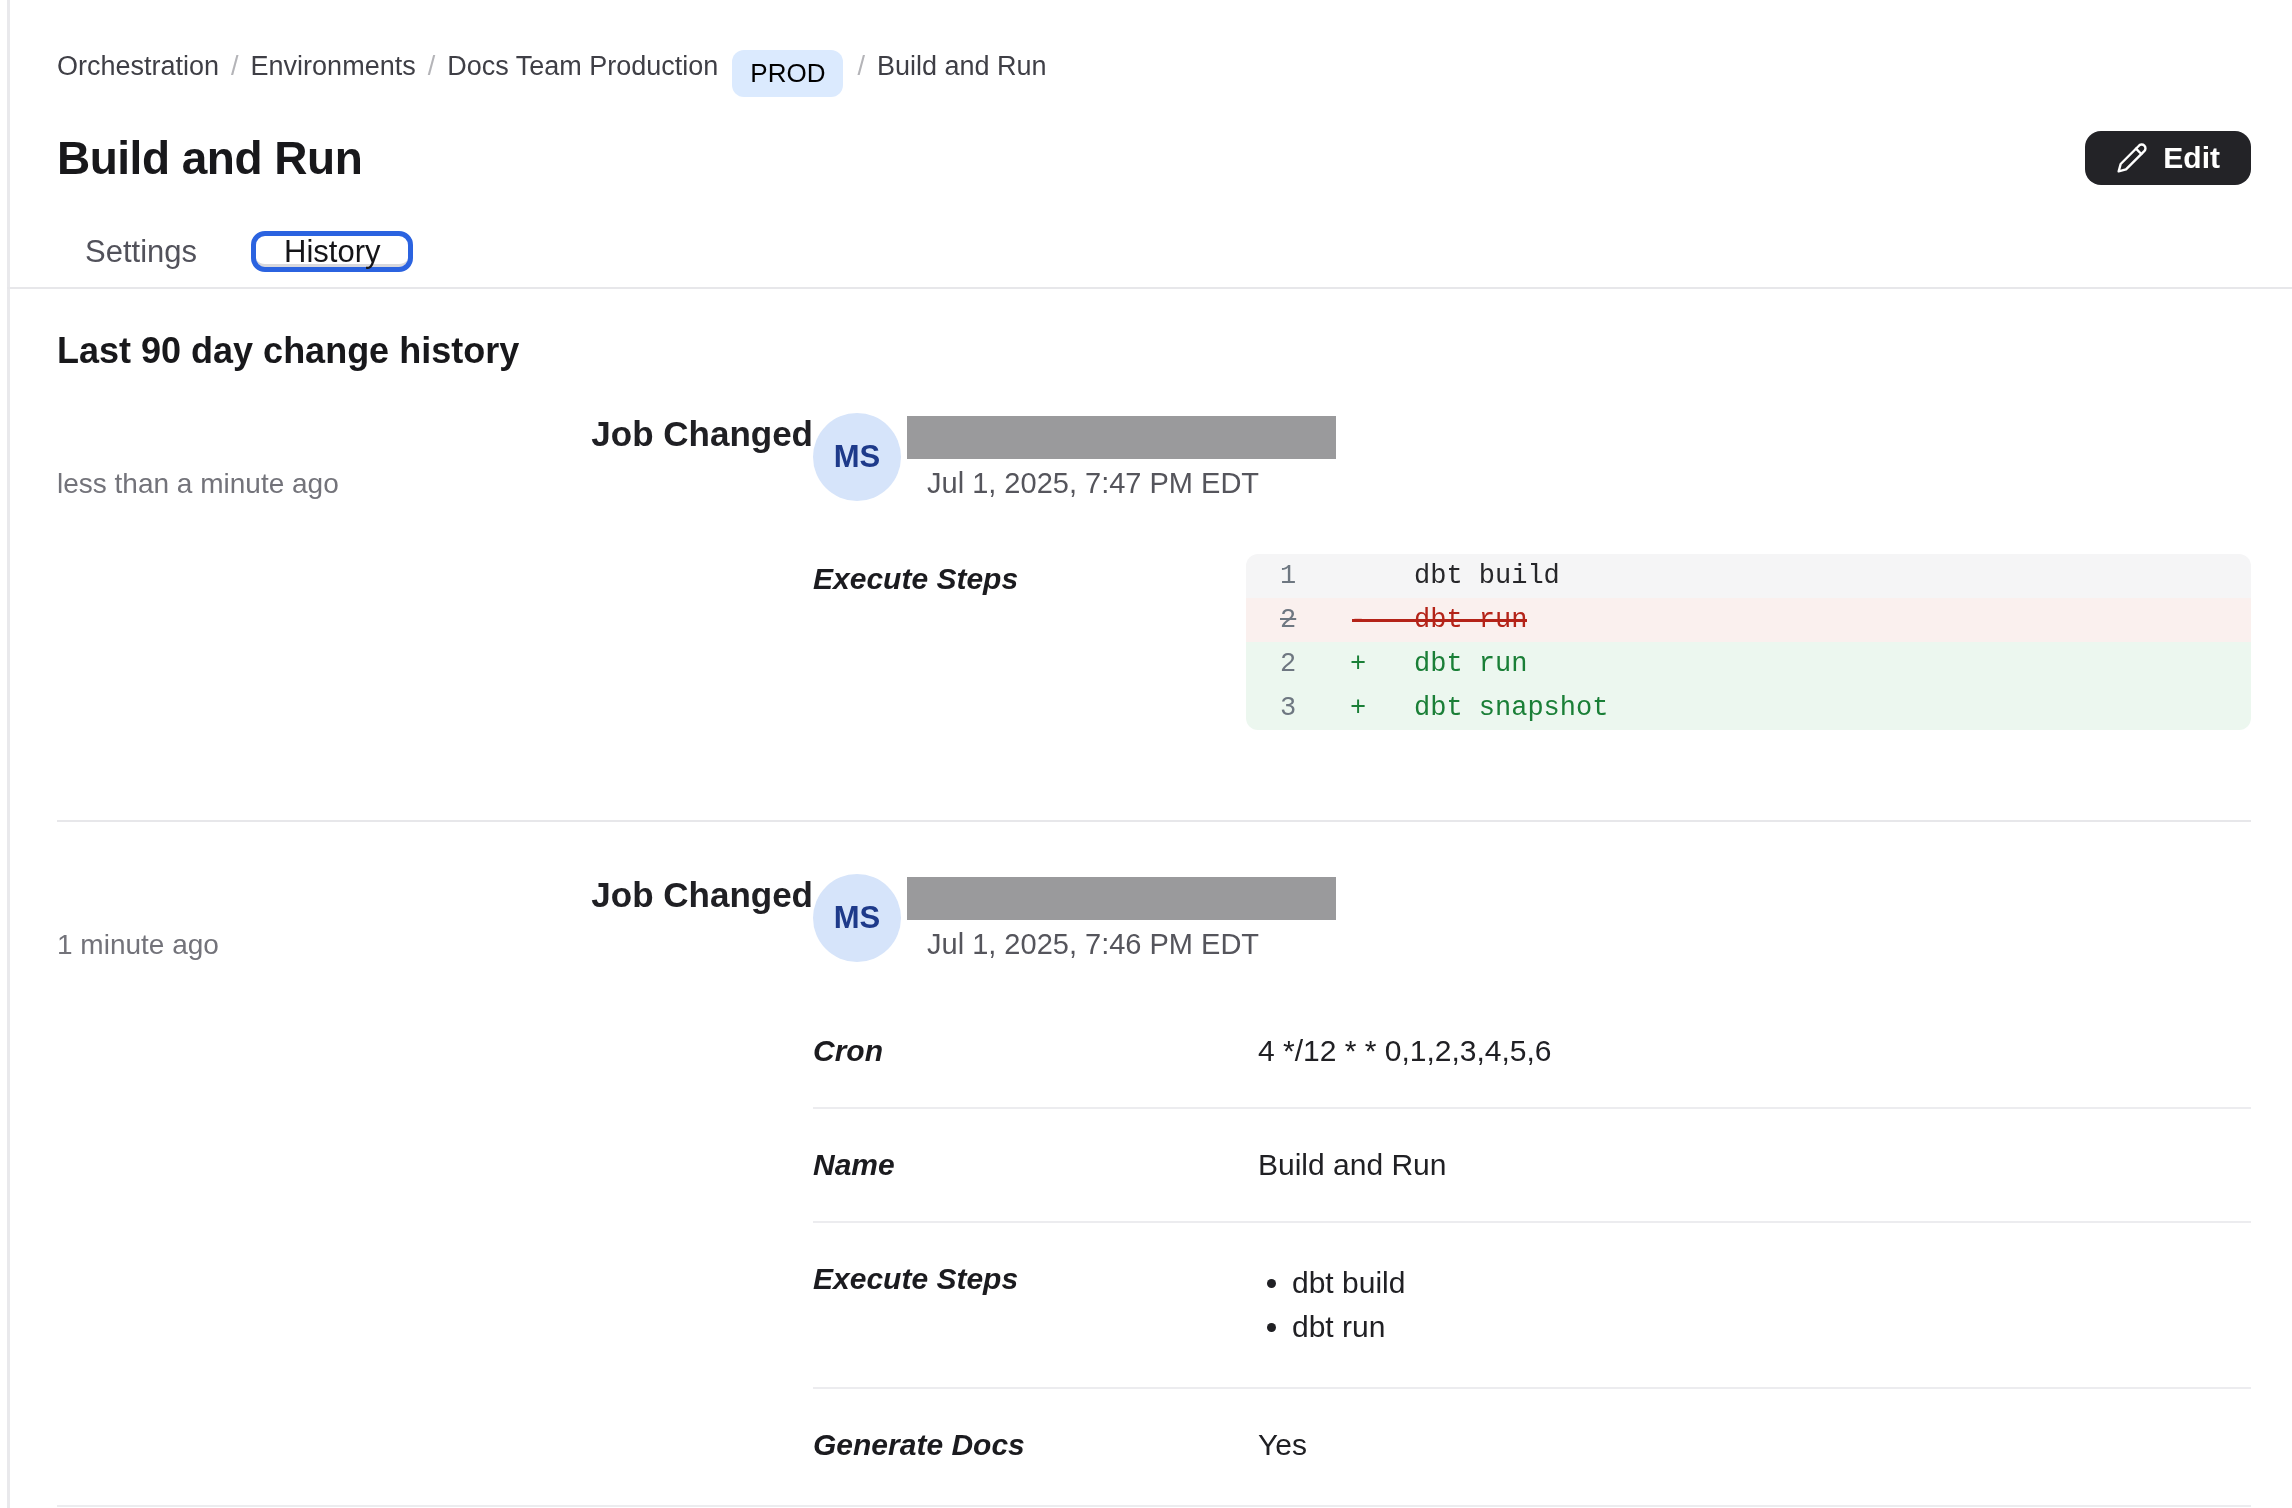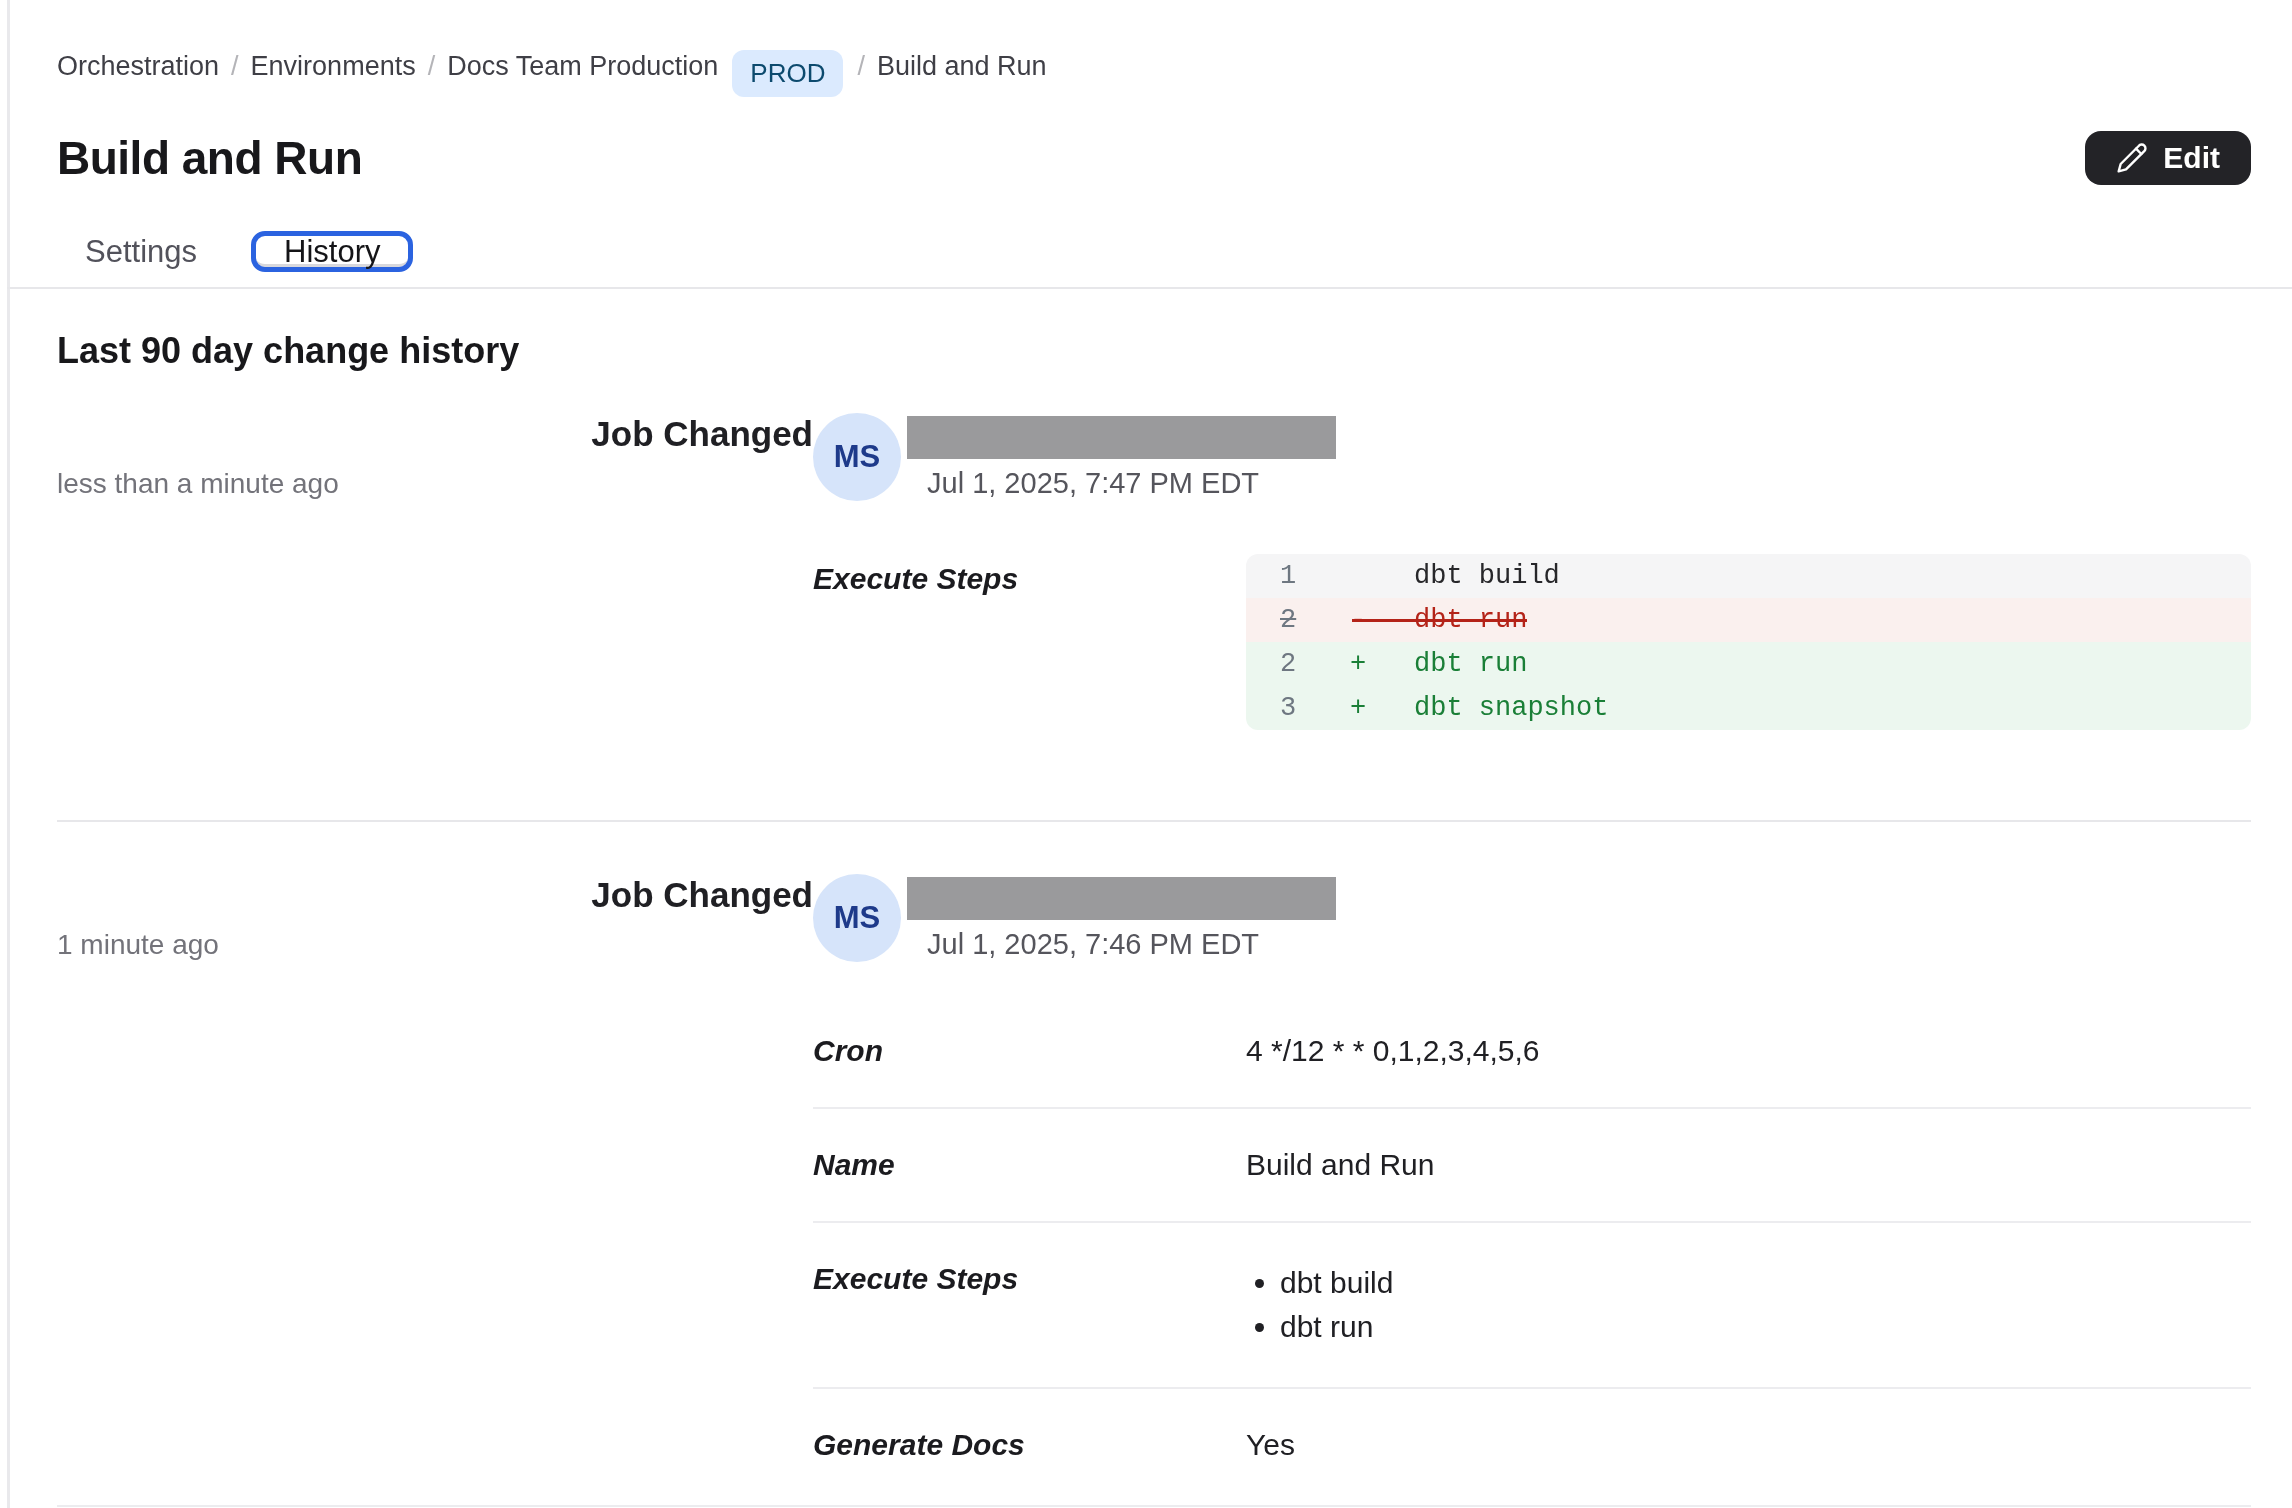--- a/index.html
+++ b/index.html
@@ -22,21 +22,21 @@
     height: 100%;
   }
 
   
   .breadcrumb {
     display: flex; align-items: flex-start; gap: 12px;
     font-size: 27px; color: #3f3f46; line-height: 33px;
   }
   .crumb-sep { color: #b4b4b8; }
   .prod-badge {
-    background: #dbeafe; color: #0c4a6e;
+    background: #dbeafe; color: #000000;
     font-size: 26px; font-weight: 500;
     padding: 7px 18px; border-radius: 12px;
     margin: 0 2px;
   }
 
   
   .header-row {
     margin-top: 26px;
     display: flex; align-items: center; justify-content: space-between;
     height: 70px;
@@ -151,20 +151,21 @@
     margin-top: 90px;
   }
   .entry-2 { margin-top: 52px; }
 
   
   .fields { margin-top: 33px; }
   .field-row {
     display: grid; grid-template-columns: 433px 1fr;
     padding: 38px 0;
     border-bottom: 2px solid #ececef;
+    gap: 12px;
   }
   .field-row:last-child { border-bottom: none; }
   .field-value { font-size: 30px; color: #202024; line-height: 36px; }
   .field-list { margin: 0; padding-left: 34px; }
   .field-list li { font-size: 30px; color: #202024; line-height: 44px; }
 
   .page-bottom-divider {
     position: absolute; left: 57px; right: 41px; bottom: 1px;
     height: 2px; background: #ececef;
   }

